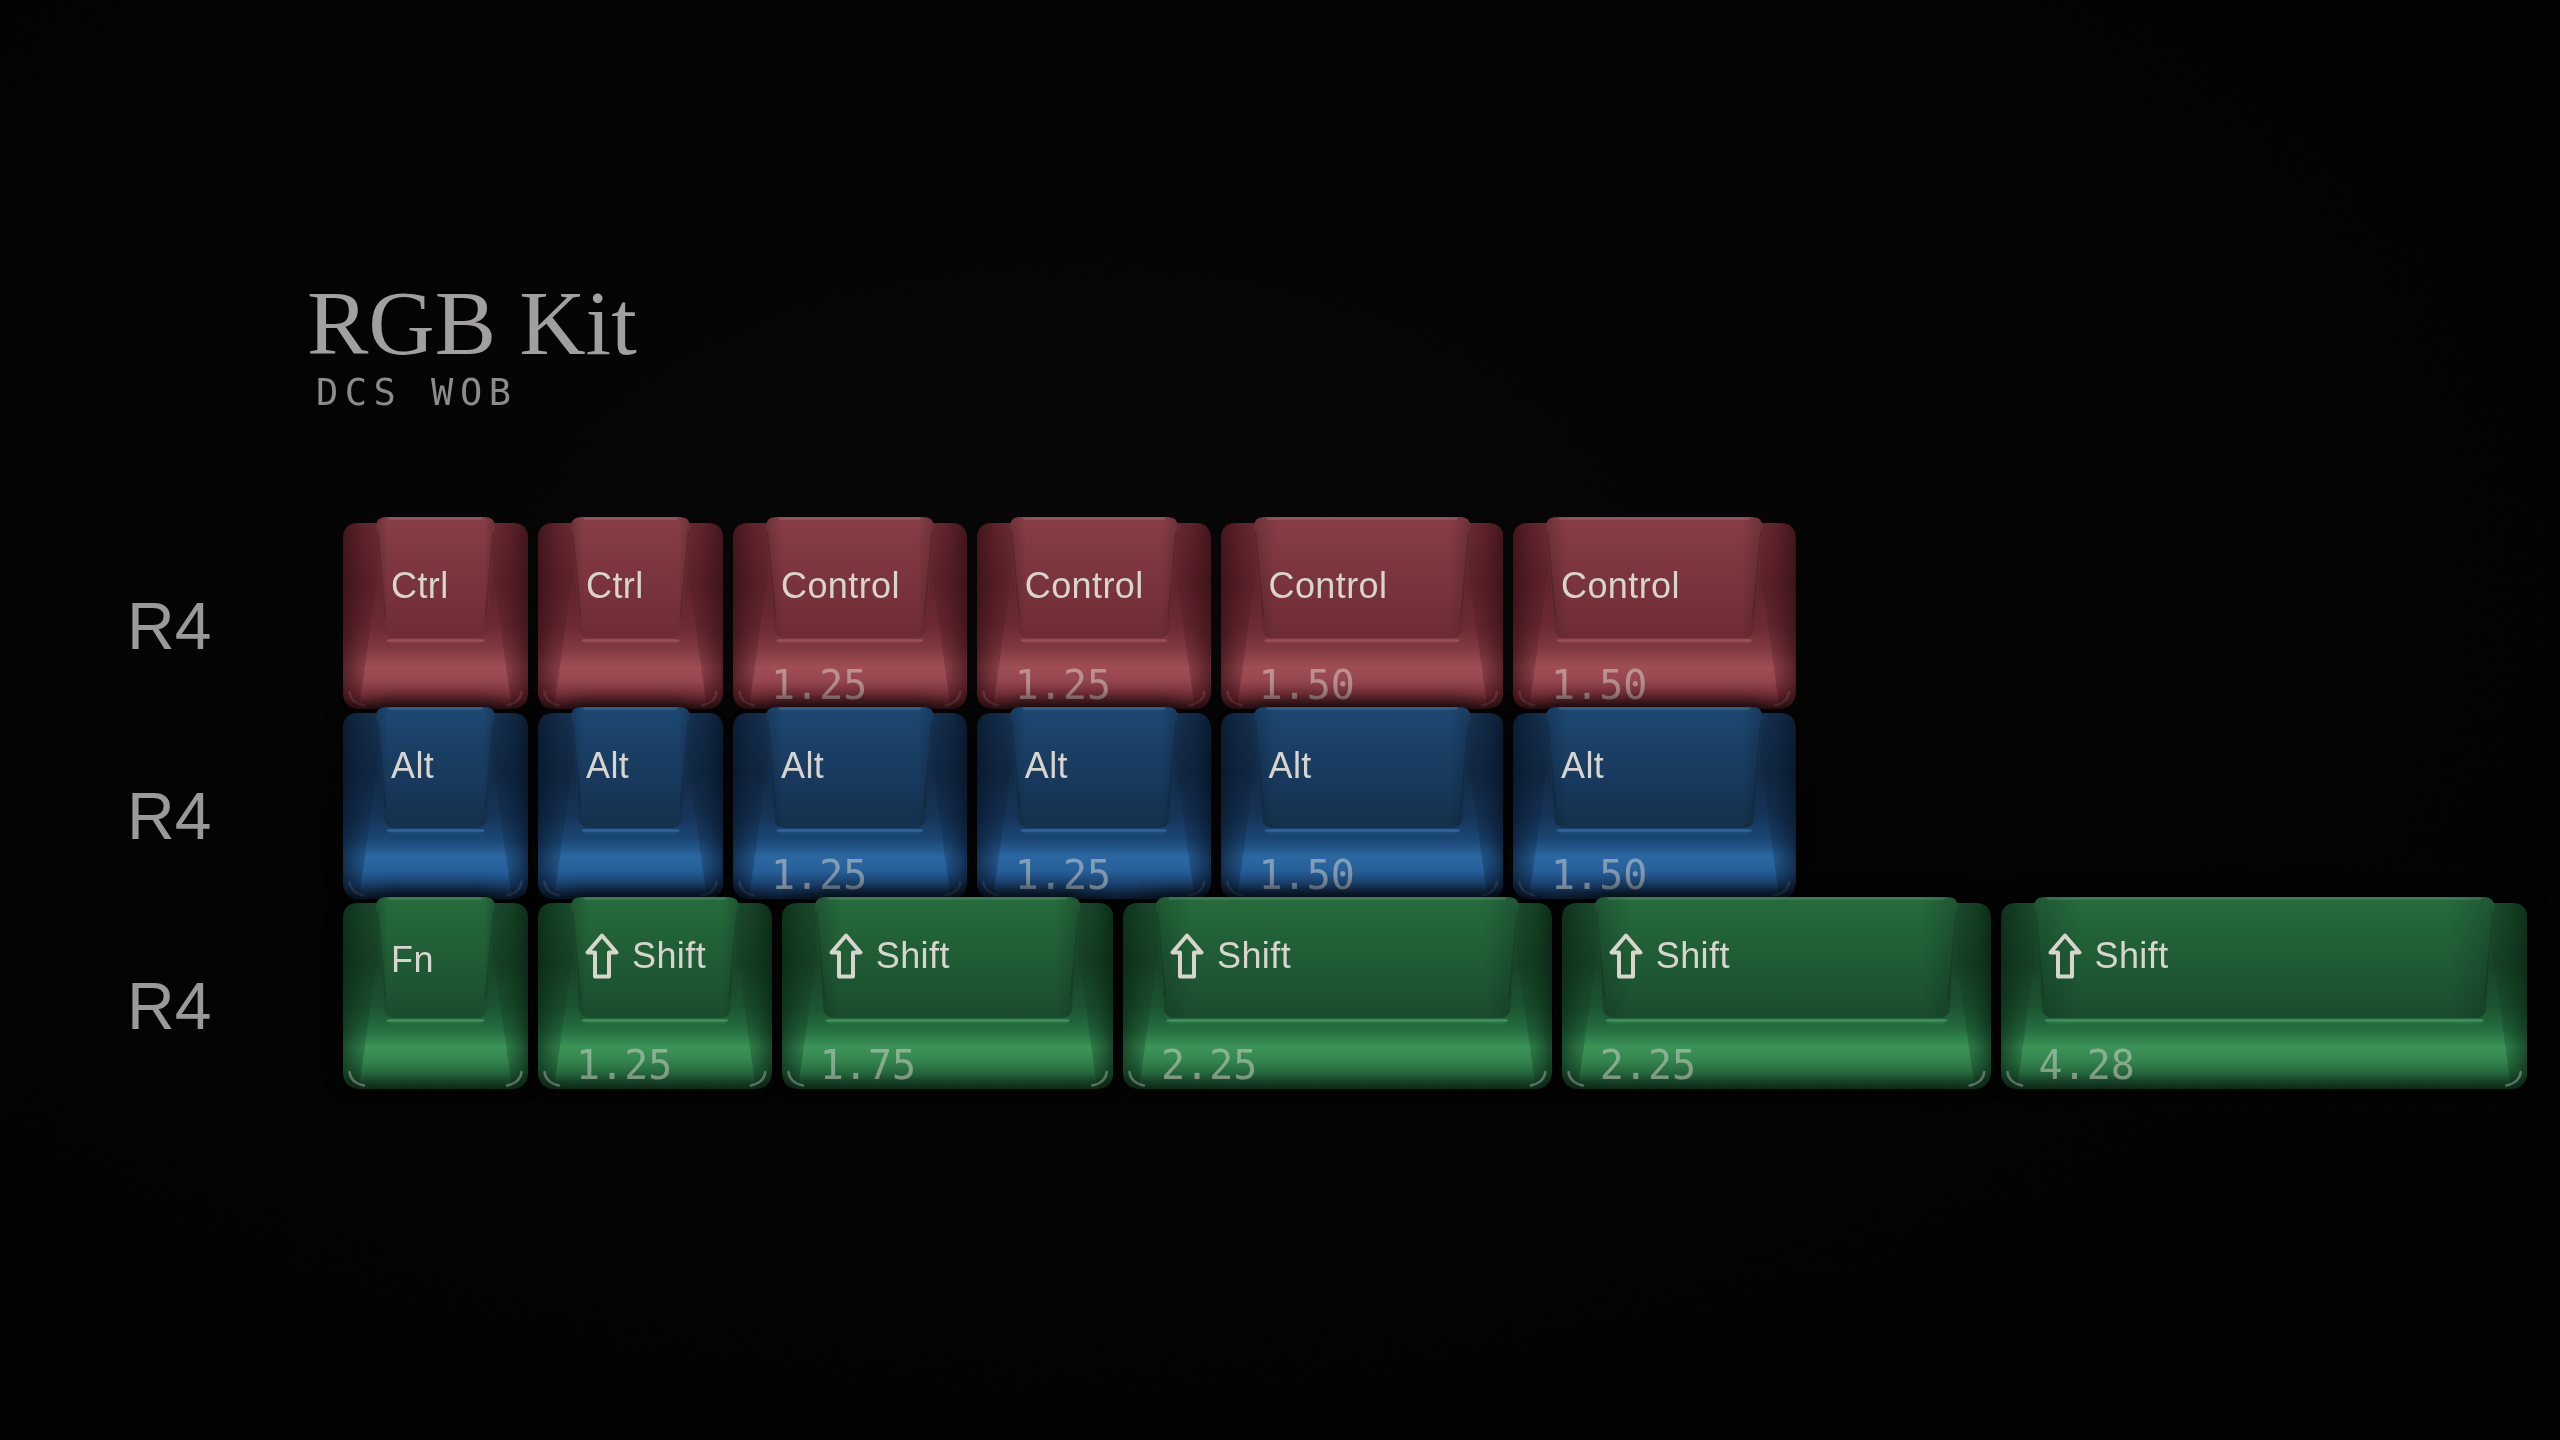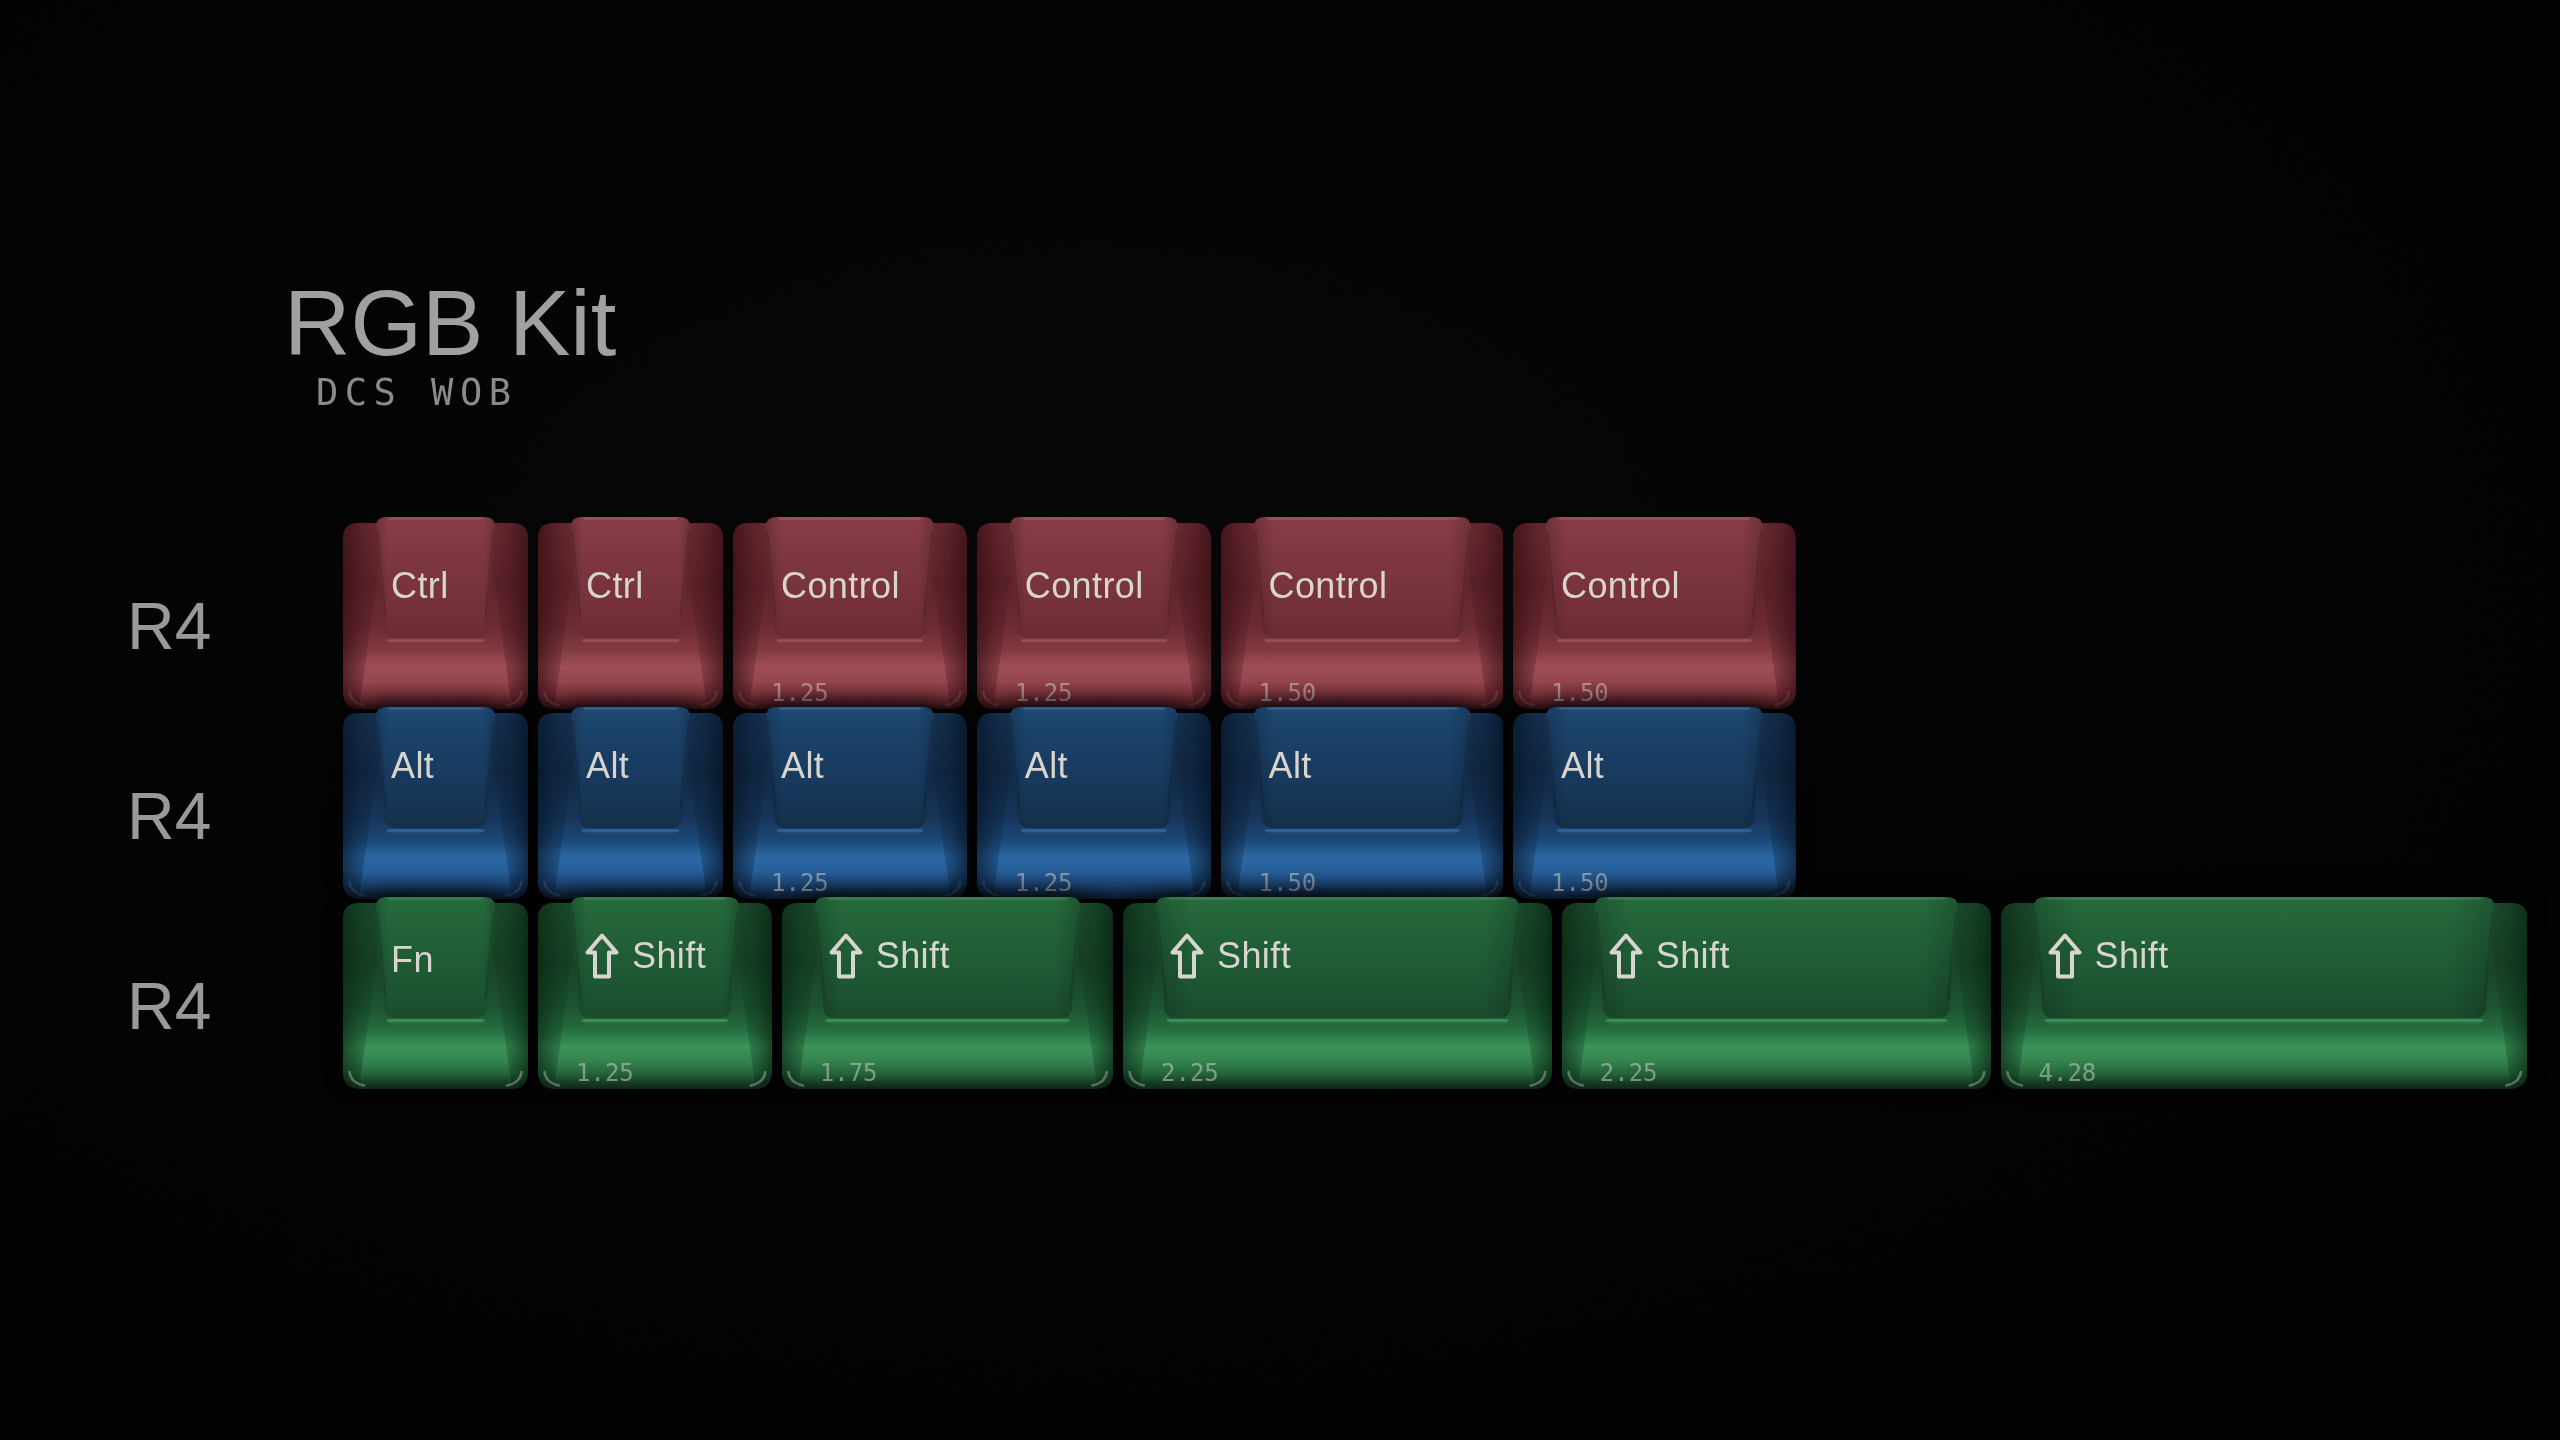--- a/index.html
+++ b/index.html
@@ -2,22 +2,22 @@
 <html><head>
 <meta charset="utf-8">
 <style>
   html,body{margin:0;padding:0;background:#000;}
   #stage{
     position:relative;width:2560px;height:1440px;overflow:hidden;
     background:radial-gradient(1700px 950px at 42% 40%, #070606 0%, #040303 55%, #020202 100%);
     font-family:"Liberation Sans", sans-serif;
   }
   .title{
-    position:absolute;left:284px;top:277px;
-    font-family:Liberation Sans, sans-serif;font-size:92px;line-height:1;
+    position:absolute;left:307px;top:277px;
+    font-family:Liberation Serif, serif;font-size:92px;line-height:1;
     color:#a2a09e;letter-spacing:0px;white-space:pre;
   }
   .subtitle{
     position:absolute;left:305px;top:374px;
     font-family:"DejaVu Sans Mono", monospace;font-size:37px;line-height:1;
     color:#8d8b89;letter-spacing:6.5px;white-space:pre;margin-left:11px;
   }
   .row-label{
     position:absolute;left:127px;
     font-family:Liberation Sans, sans-serif;font-size:66px;line-height:1;
@@ -32,21 +32,21 @@
   }
   .legend-iconic{
     position:absolute;left:47px;top:34px;height:50px;
     display:flex;align-items:center;gap:13px;
   }
   .legend-iconic .txt{
     font-size:36px;line-height:50px;color:#d8d4ce;letter-spacing:0.4px;white-space:pre;
   }
   .size-label{
     position:absolute;left:38px;bottom:4px;
-    font-family:"DejaVu Sans Mono", monospace;font-size:24px;line-height:1;
+    font-family:"DejaVu Sans Mono", monospace;font-size:40px;line-height:1;
     color:rgba(214,210,204,0.52);white-space:pre;
   }
   .noise{position:absolute;inset:0;opacity:0.05;pointer-events:none;z-index:50;}
 </style>
 </head>
 <body>
 
 <div id="stage">
   <svg width="0" height="0" style="position:absolute" aria-hidden="true">
     <defs id="defs-root">

